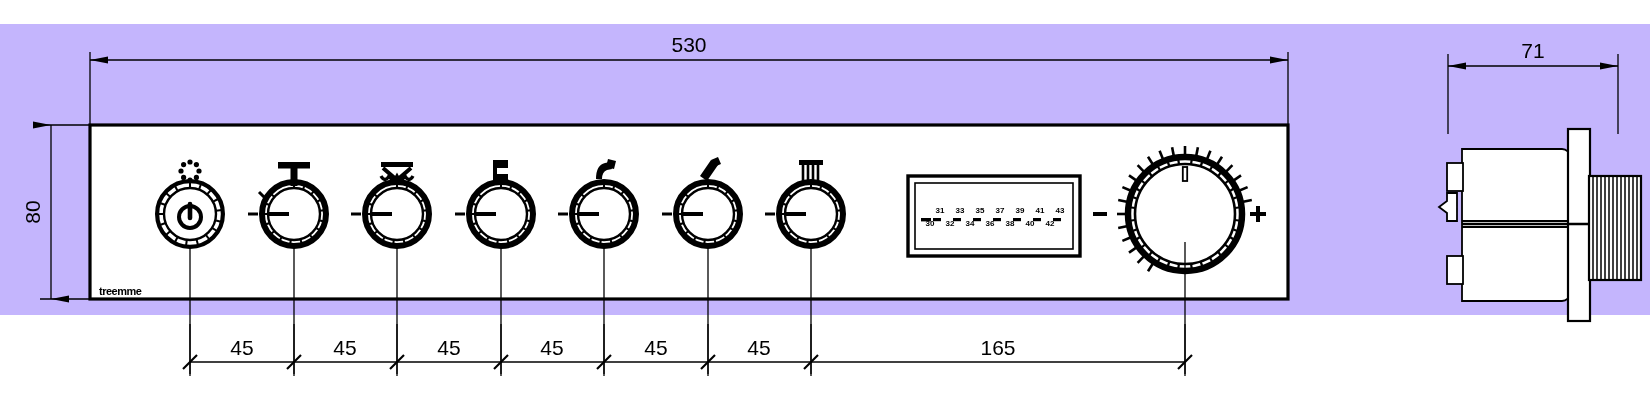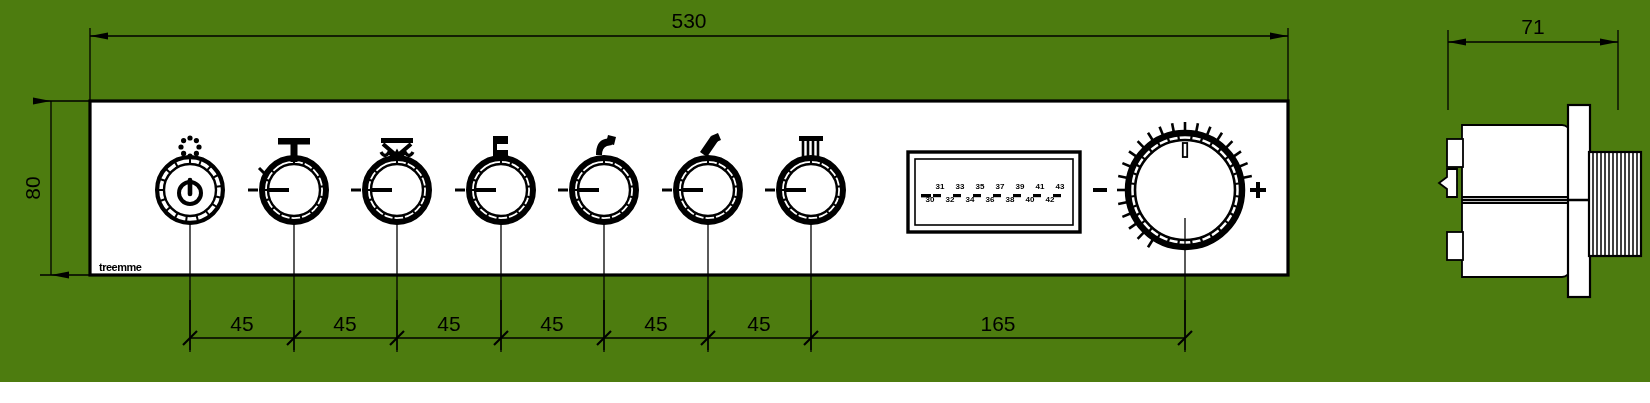--- a/index.html
+++ b/index.html
@@ -1,19 +1,19 @@
 <!DOCTYPE html>
 <html><head>
 <meta charset="utf-8">
 <title>Technical Drawing</title>
 <style>
   html,body{margin:0;padding:0;background:#ffffff;}
   body{width:1650px;height:403px;overflow:hidden;
        font-family:"Liberation Sans",sans-serif;color:#000;}
-  #stage{position:relative;width:1650px;height:382px;background:#4d7c0f;}
+  #stage{position:relative;width:1650px;height:291px;background:#c4b5fd;margin-top:24px;}
   svg{display:block;}
   .dimtext{font-family:"Liberation Sans",sans-serif;font-size:21px;fill:#000;}
   .brand{font-family:"Liberation Sans",sans-serif;font-size:11px;font-weight:bold;fill:#000;letter-spacing:-0.5px;}
   .scalenum{font-family:"Liberation Sans",sans-serif;font-size:8px;font-weight:bold;fill:#000;}
 </style>
 </head>
 <body>
 
 <div id="stage">
 <svg width="1650" height="403" viewBox="0 0 1650 403">

